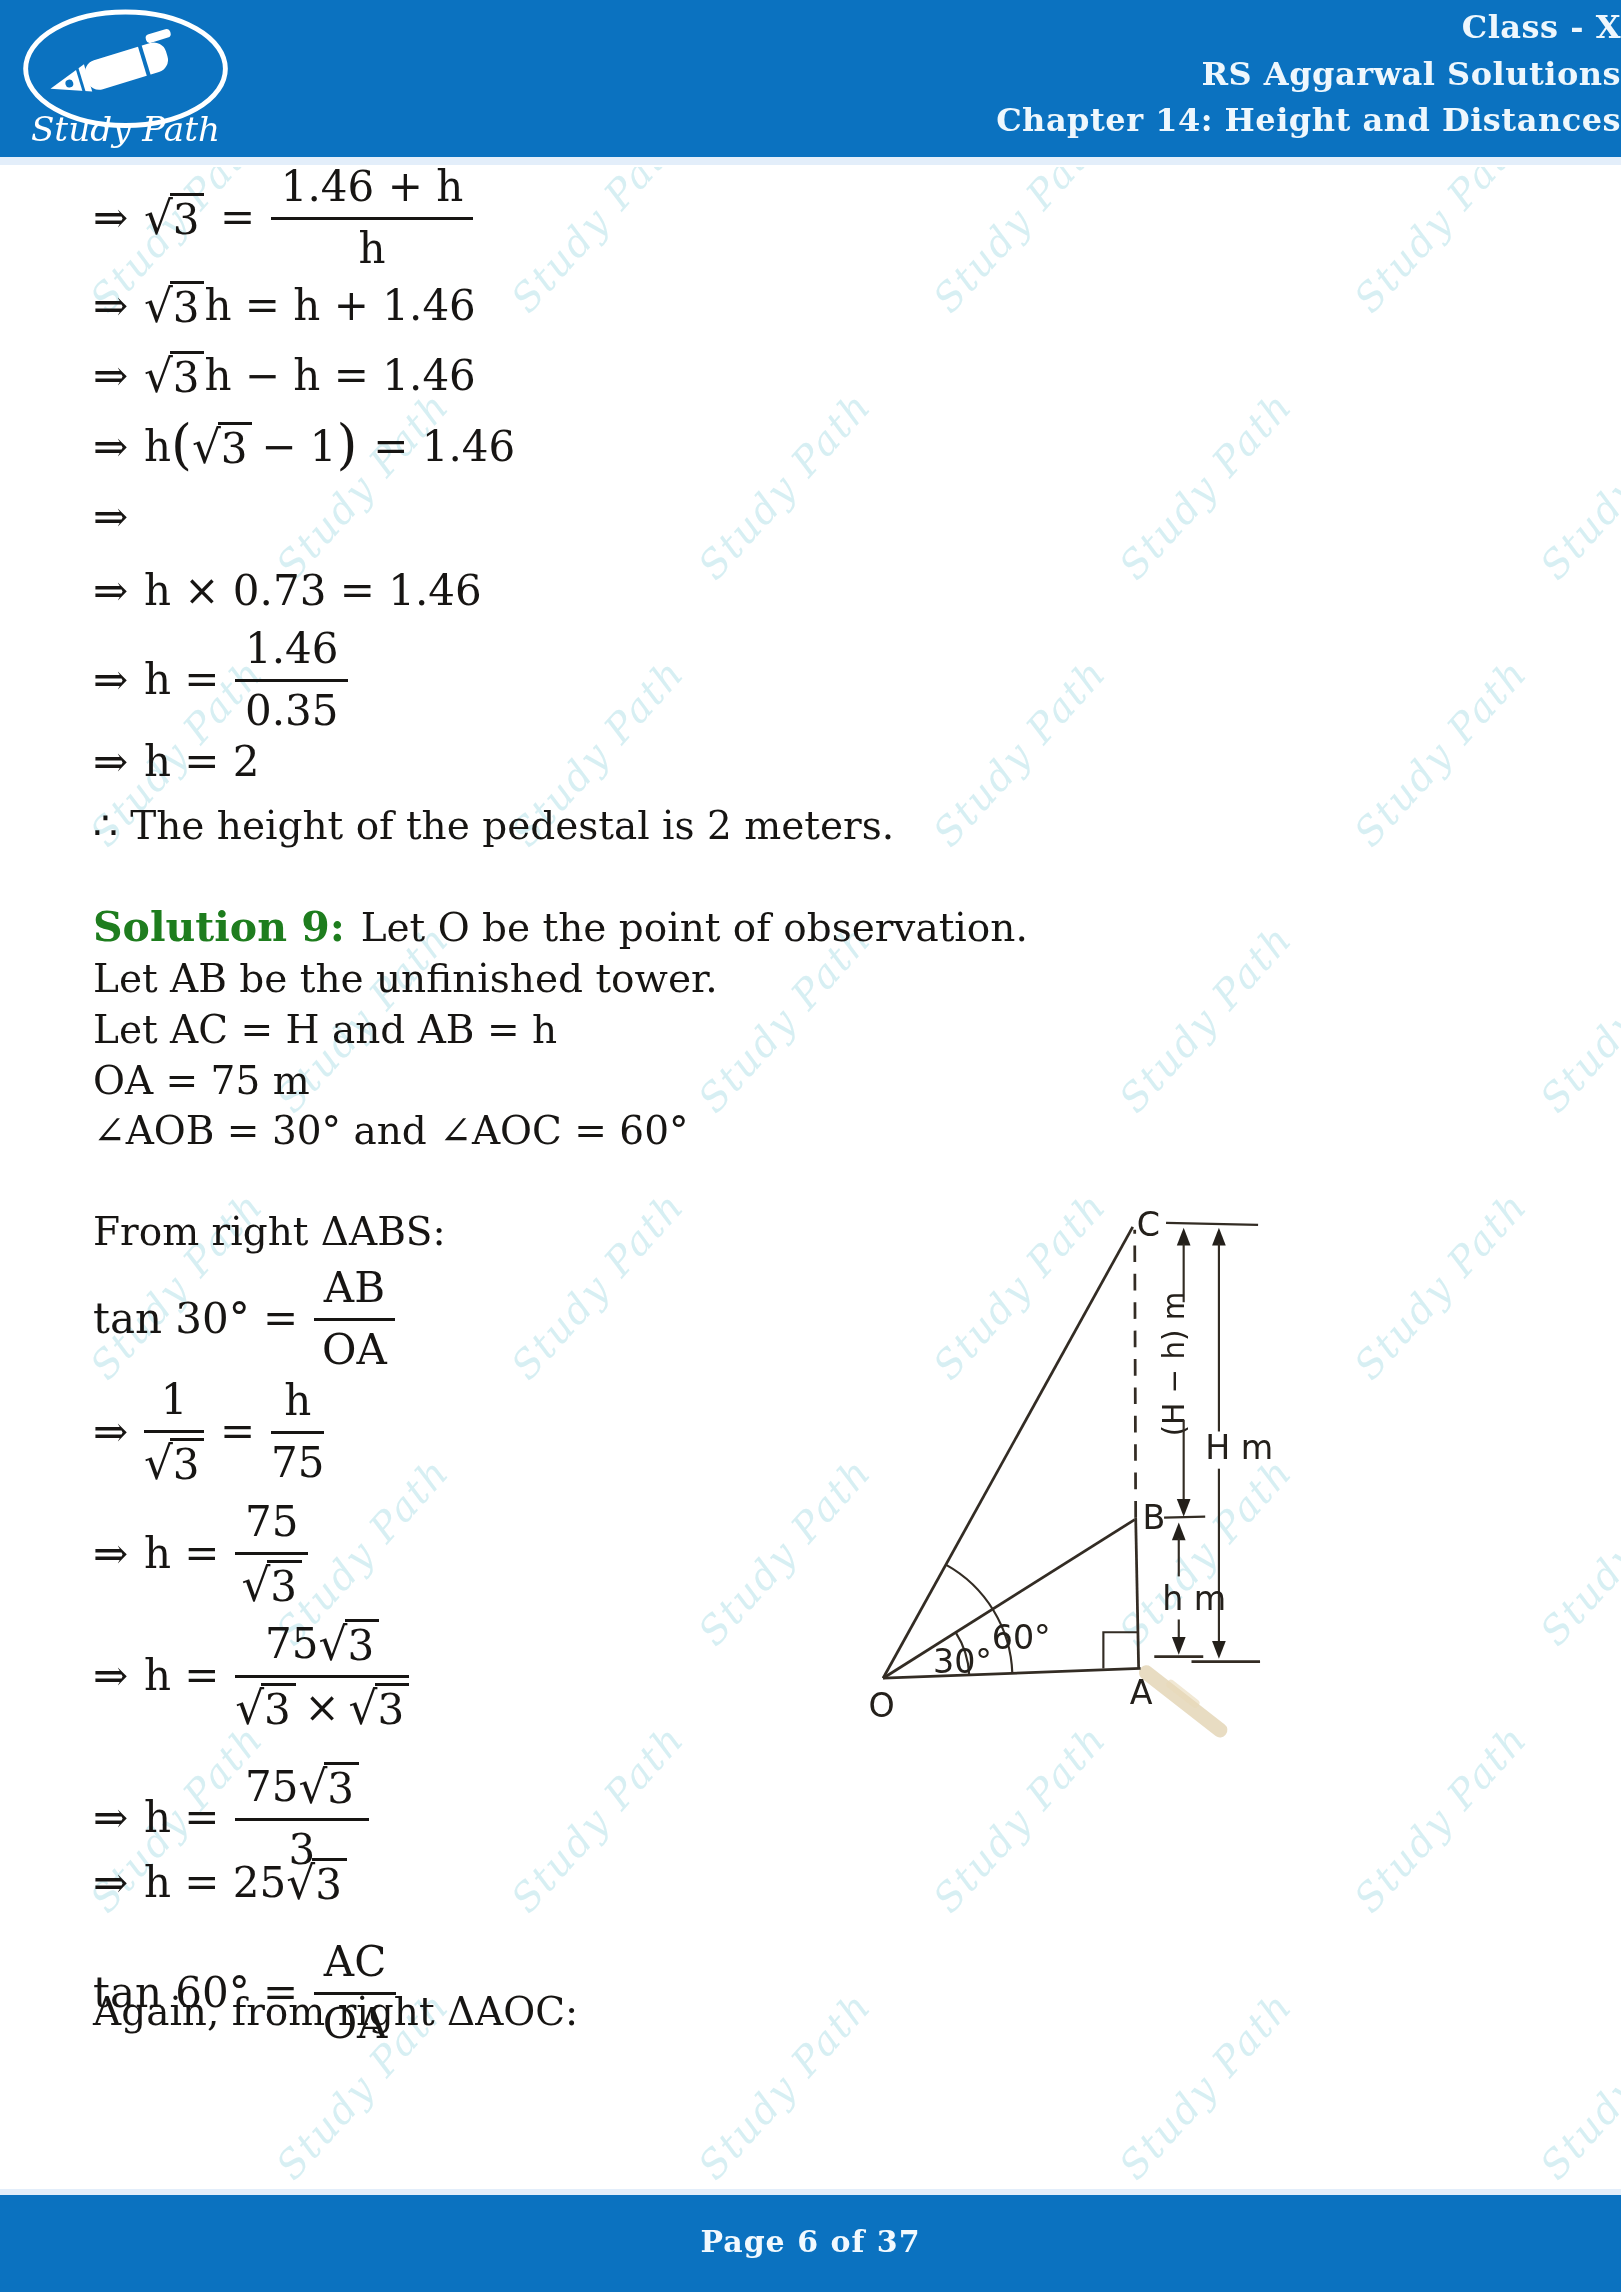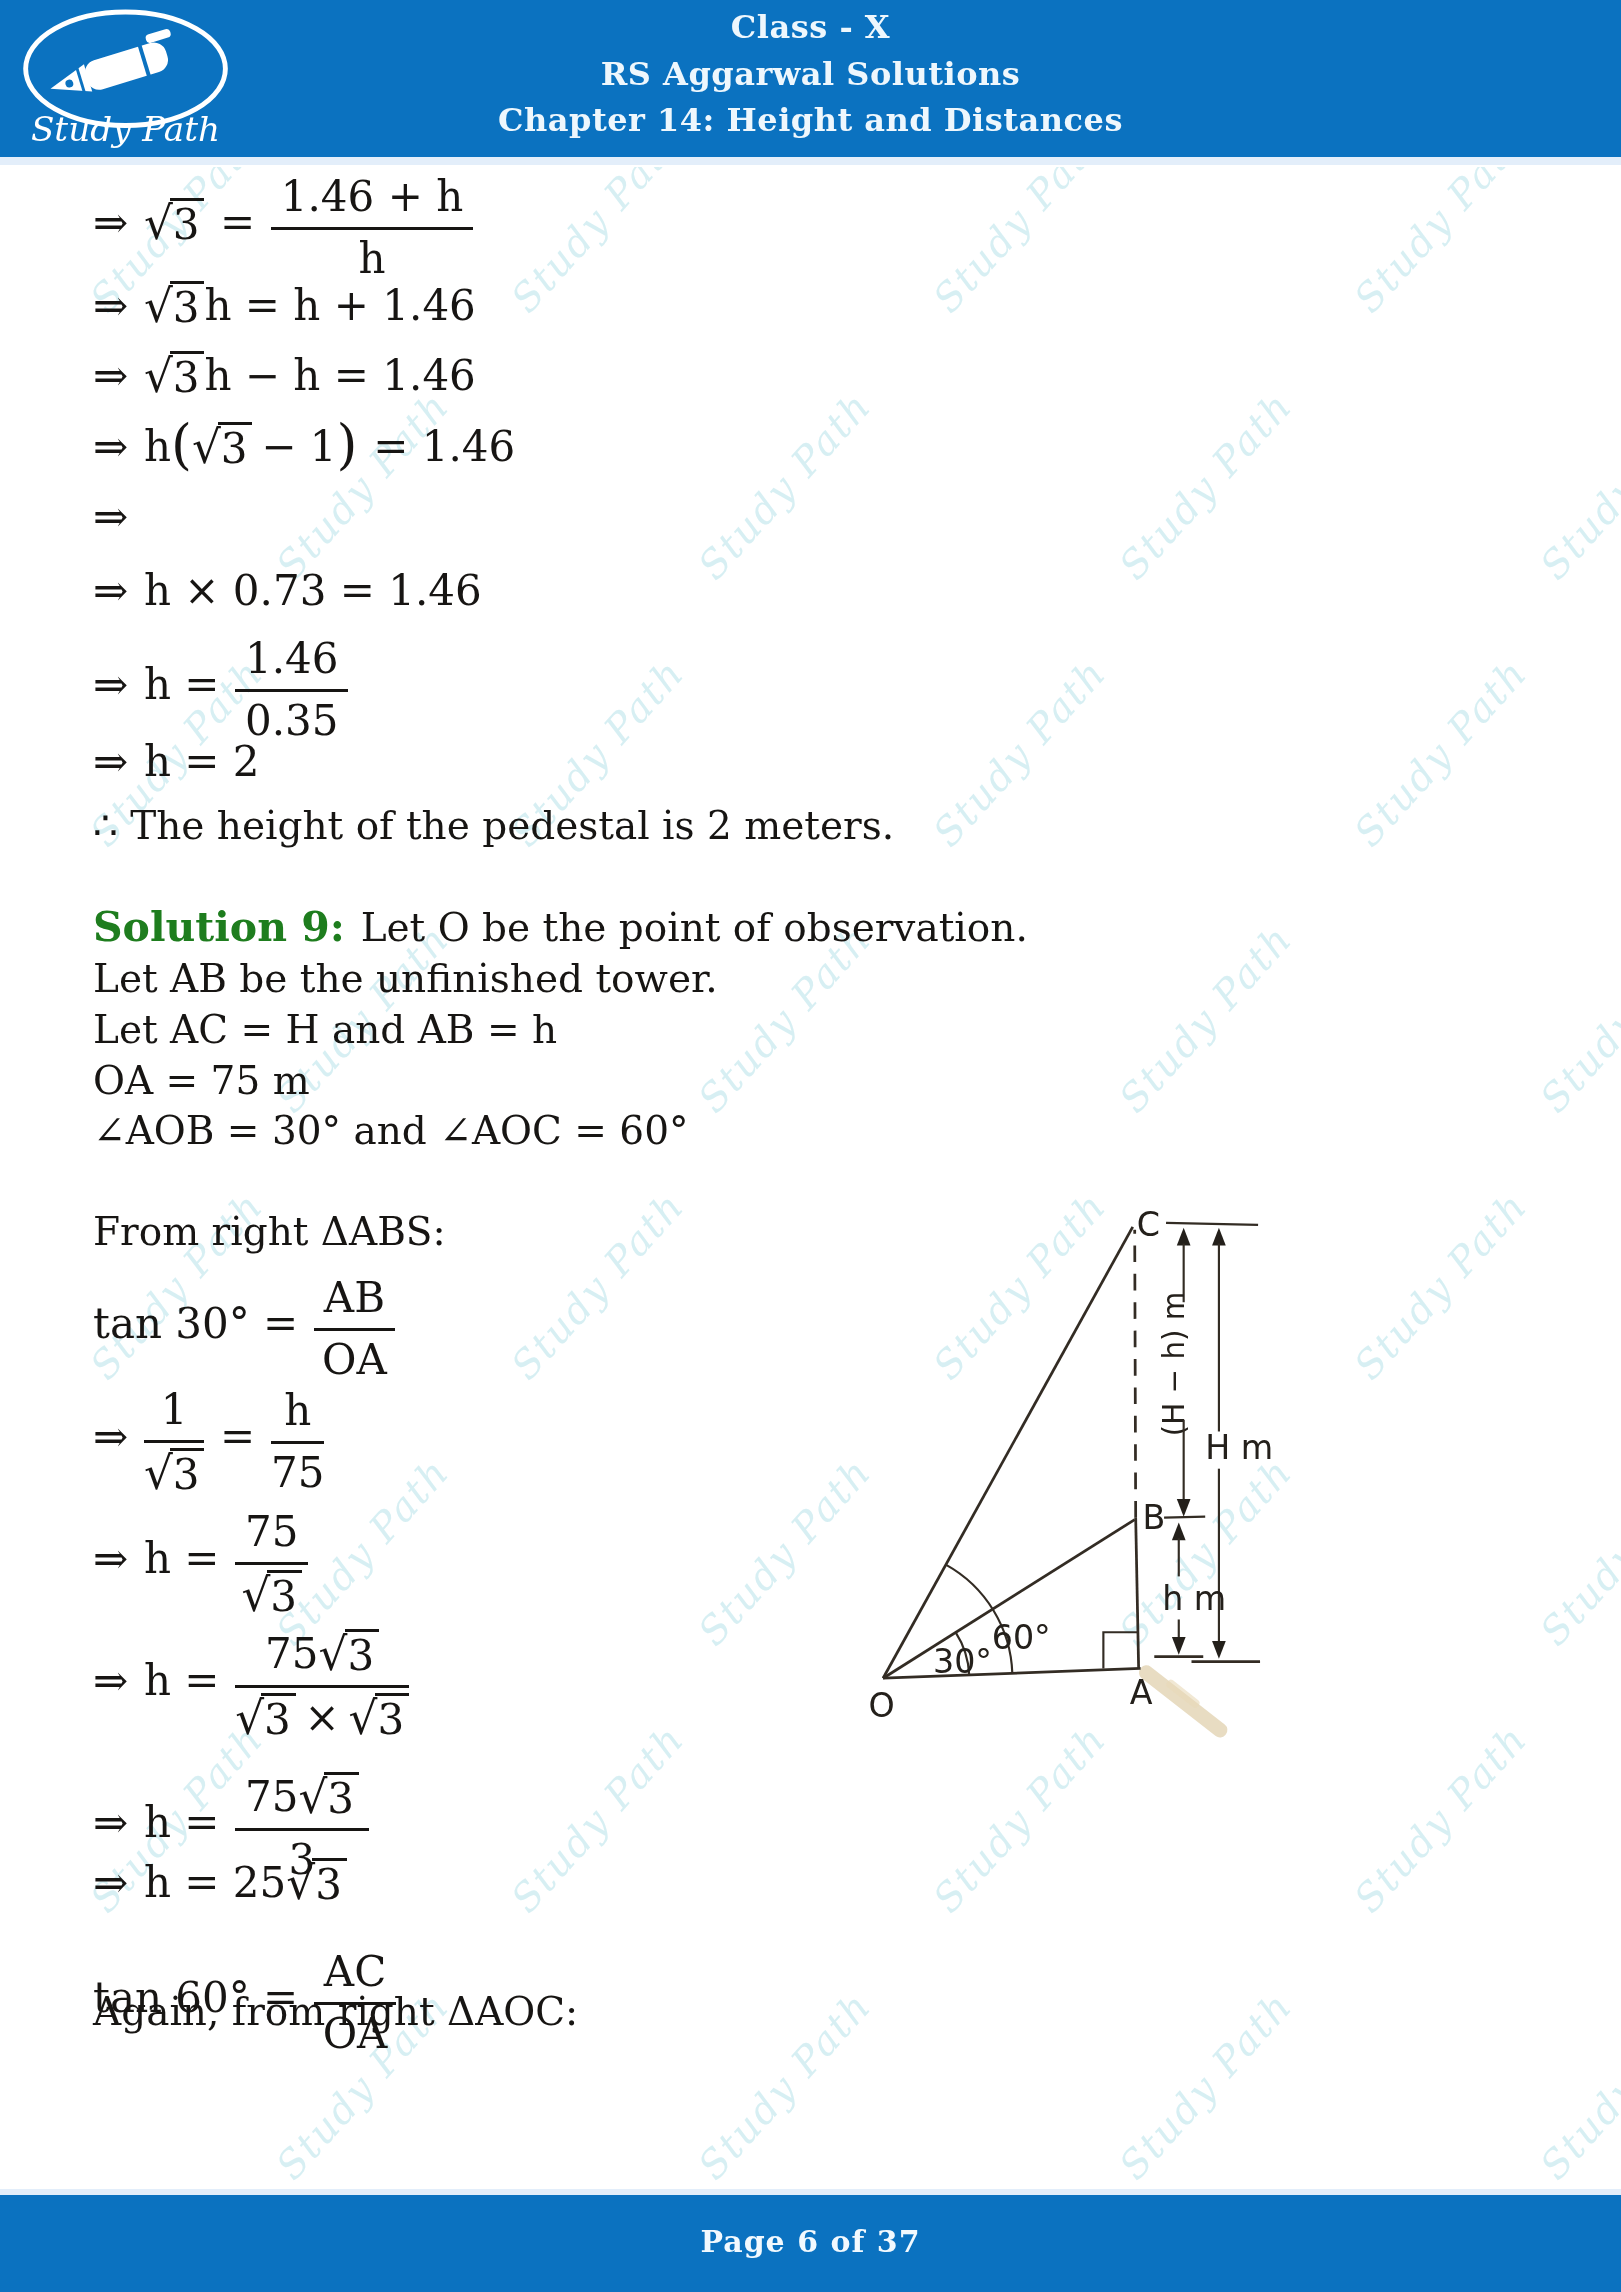--- a/index.html
+++ b/index.html
@@ -10,39 +10,39 @@
   }
   html,body{margin:0;padding:0;background:#888;}
   .page{
     position:relative; width:1621px; height:2293px; background:#ffffff;
     overflow:hidden; margin:0 auto;
     font-family:"DejaVu Serif", serif;
   }
   
   .header{position:absolute;top:0;left:0;width:100%;height:157px;background:var(--blue);z-index:5;}
   .hdr-strip{position:absolute;top:157px;left:0;width:100%;height:7.8px;background:#e3eefa;z-index:5;}
-  .hdr-t{position:absolute;left:0;width:100%;text-align:center;color:#eef7fd;font-weight:bold;letter-spacing:0.5px;}
+  .hdr-t{position:absolute;left:0;width:100%;text-align:right;color:#eef7fd;font-weight:bold;letter-spacing:0.5px;}
   .t1{top:7.8px;font-size:32px;}
   .t2{top:55px;font-size:32px;}
   .t3{top:101px;font-size:32px;}
   .logo{position:absolute;left:9.8px;top:3.9px;}
   .footer{position:absolute;bottom:0;left:0;width:100%;height:98px;background:var(--blue);z-index:5;}
   .ftr-strip{position:absolute;bottom:98px;left:0;width:100%;height:5.9px;background:#e3eefa;z-index:5;}
   .ftr-text{width:100%;text-align:center;line-height:94px;color:#f2f9fe;font-size:30px;font-weight:bold;letter-spacing:1px;}
   
   #wm-layer{position:absolute;top:167px;left:0;width:1621px;height:2021px;overflow:hidden;z-index:1;}
   .wm{position:absolute;transform:rotate(-48deg);font:italic 39px "DejaVu Serif",serif;
       color:var(--teal);opacity:.62;white-space:nowrap;letter-spacing:2px;}
   
   .eq{position:absolute;left:93px;display:flex;align-items:center;
       font-size:42px;line-height:1.12;color:var(--ink);z-index:2;}
   .txt{position:absolute;left:93px;font-size:39px;line-height:1.15;color:var(--ink);z-index:2;white-space:nowrap;}
   .ml{margin-left:15.7px;} .mls{margin-left:8.8px;}
   .frac{display:inline-flex;flex-direction:column;text-align:center;}
-  .frac .num{border-bottom:3.9px solid var(--ink);padding:0 9.8px 6.9px;display:flex;justify-content:center;align-items:center;margin-top:10px;}
+  .frac .num{border-bottom:3.9px solid var(--ink);padding:0 9.8px 6.9px;display:flex;justify-content:center;align-items:center;}
   .frac .den{padding-top:4.9px;display:flex;justify-content:center;align-items:center;}
   .sq{display:inline-flex;align-items:flex-start;}
   .sq .rs{line-height:1;font-size:1.08em;margin-right:-2.9px;transform:translateY(2.9px);}
   .sq .rb{border-top:3.9px solid var(--ink);padding:2px 4.9px 0 2.9px;line-height:1.05;}
   .paren{font-size:1.28em;line-height:1;transform:translateY(-2px);}
   .sol-label{color:var(--green);font-weight:bold;font-size:41px;}
   
   .diagram{position:absolute;left:839px;top:1153px;z-index:2;}
   .dline{stroke:#332c24;stroke-width:2.8;fill:none;}
   .dthin{stroke:#332c24;stroke-width:2.2;fill:none;}

